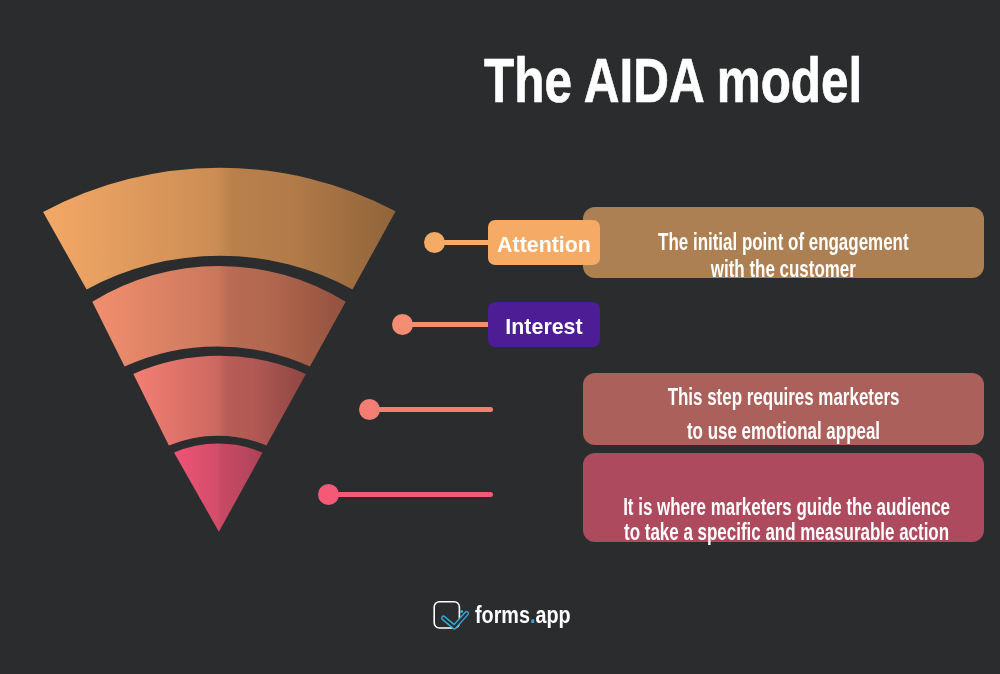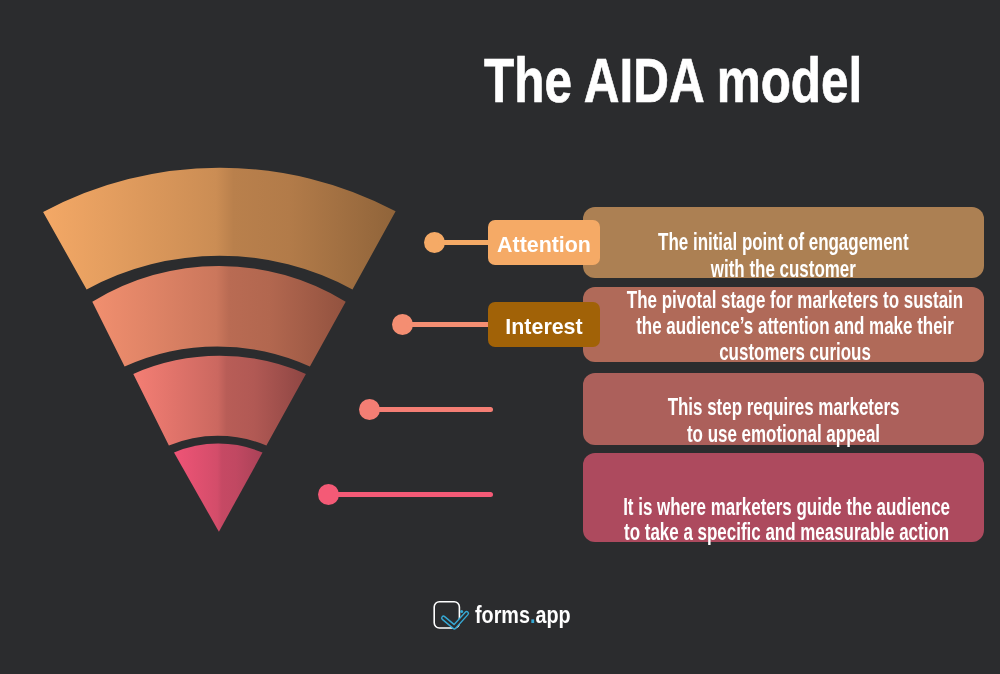--- a/index.html
+++ b/index.html
@@ -71,28 +71,25 @@
 
   <div class="dot" style="left:424px; top:232px; background:#f5aa66;"></div>
   <div class="cline" style="left:438px; top:240px; width:55px; background:#f5aa66;"></div>
   <div class="box" style="top:207px; height:71px; background:#ac8053; line-height:26.6px;">
       <div class="t" style="top:4.5px;">The initial point of engagement<br>with the customer</div>
     </div>
   <div class="pill" style="top:220px; background:#f5aa66;">Attention</div>
 
   <div class="dot" style="left:392px; top:314px; background:#f48e72;"></div>
   <div class="cline" style="left:406px; top:322px; width:87px; background:#f48e72;"></div>
-  <div class="box" style="top:287px; height:75px; background:#b06a59; line-height:26px;">
-      <div class="t" style="top:2.5px; left:11px;">The pivotal stage for marketers to sustain<br>the audience’s attention and make their<br>customers curious</div>
-    </div>
-  <div class="pill" style="top:302px; background:#a16207;">Interest</div>
+  <div class="pill" style="top:302px; background:#4c1d95;">Interest</div>
 
   <div class="dot" style="left:359px; top:399px; background:#f47e74;"></div>
   <div class="cline" style="left:373px; top:407px; width:120px; background:#f47e74;"></div>
-  <div class="box" style="top:373px; height:72px; background:#ac605b; line-height:27px;">
+  <div class="box" style="top:373px; height:72px; background:#ac605b; line-height:34px;">
       <div class="t" style="top:3.2px;">This step requires marketers<br>to use emotional appeal</div>
     </div>
 
   <div class="dot" style="left:318px; top:484px; background:#f45a76;"></div>
   <div class="cline" style="left:332px; top:492px; width:161px; background:#f45a76;"></div>
   <div class="box" style="top:453px; height:89px; background:#ad4a5e; line-height:25.2px;">
       <div class="t" style="top:3.7px; left:3.5px;">It is where marketers guide the audience<br>to take a specific and measurable action</div>
     </div>
 
   <svg class="abs" style="left:420px; top:590px;" width="180" height="60" viewBox="0 0 180 60">

